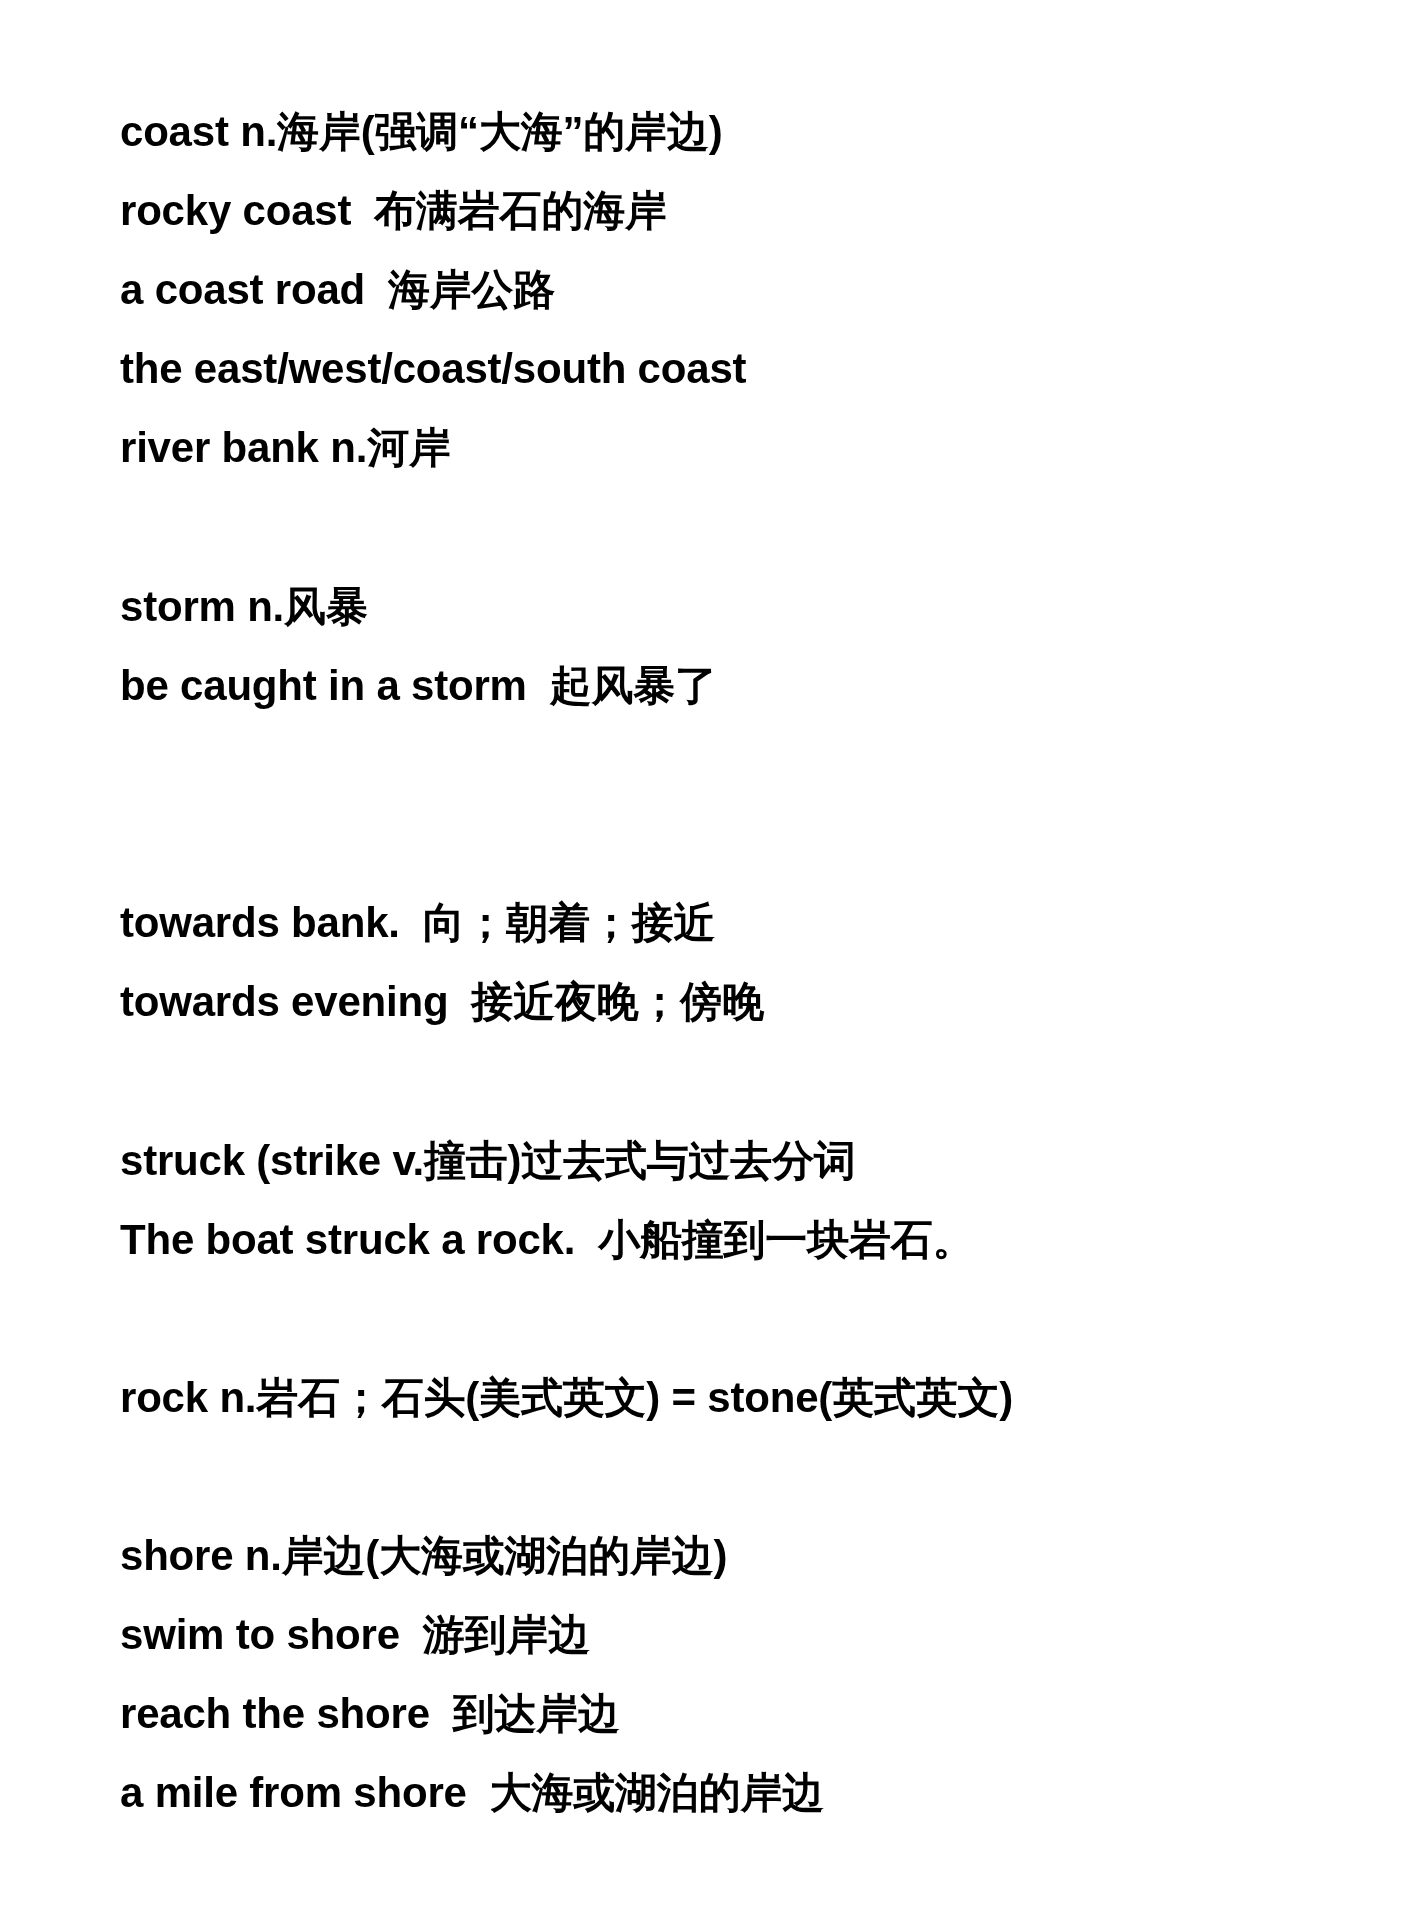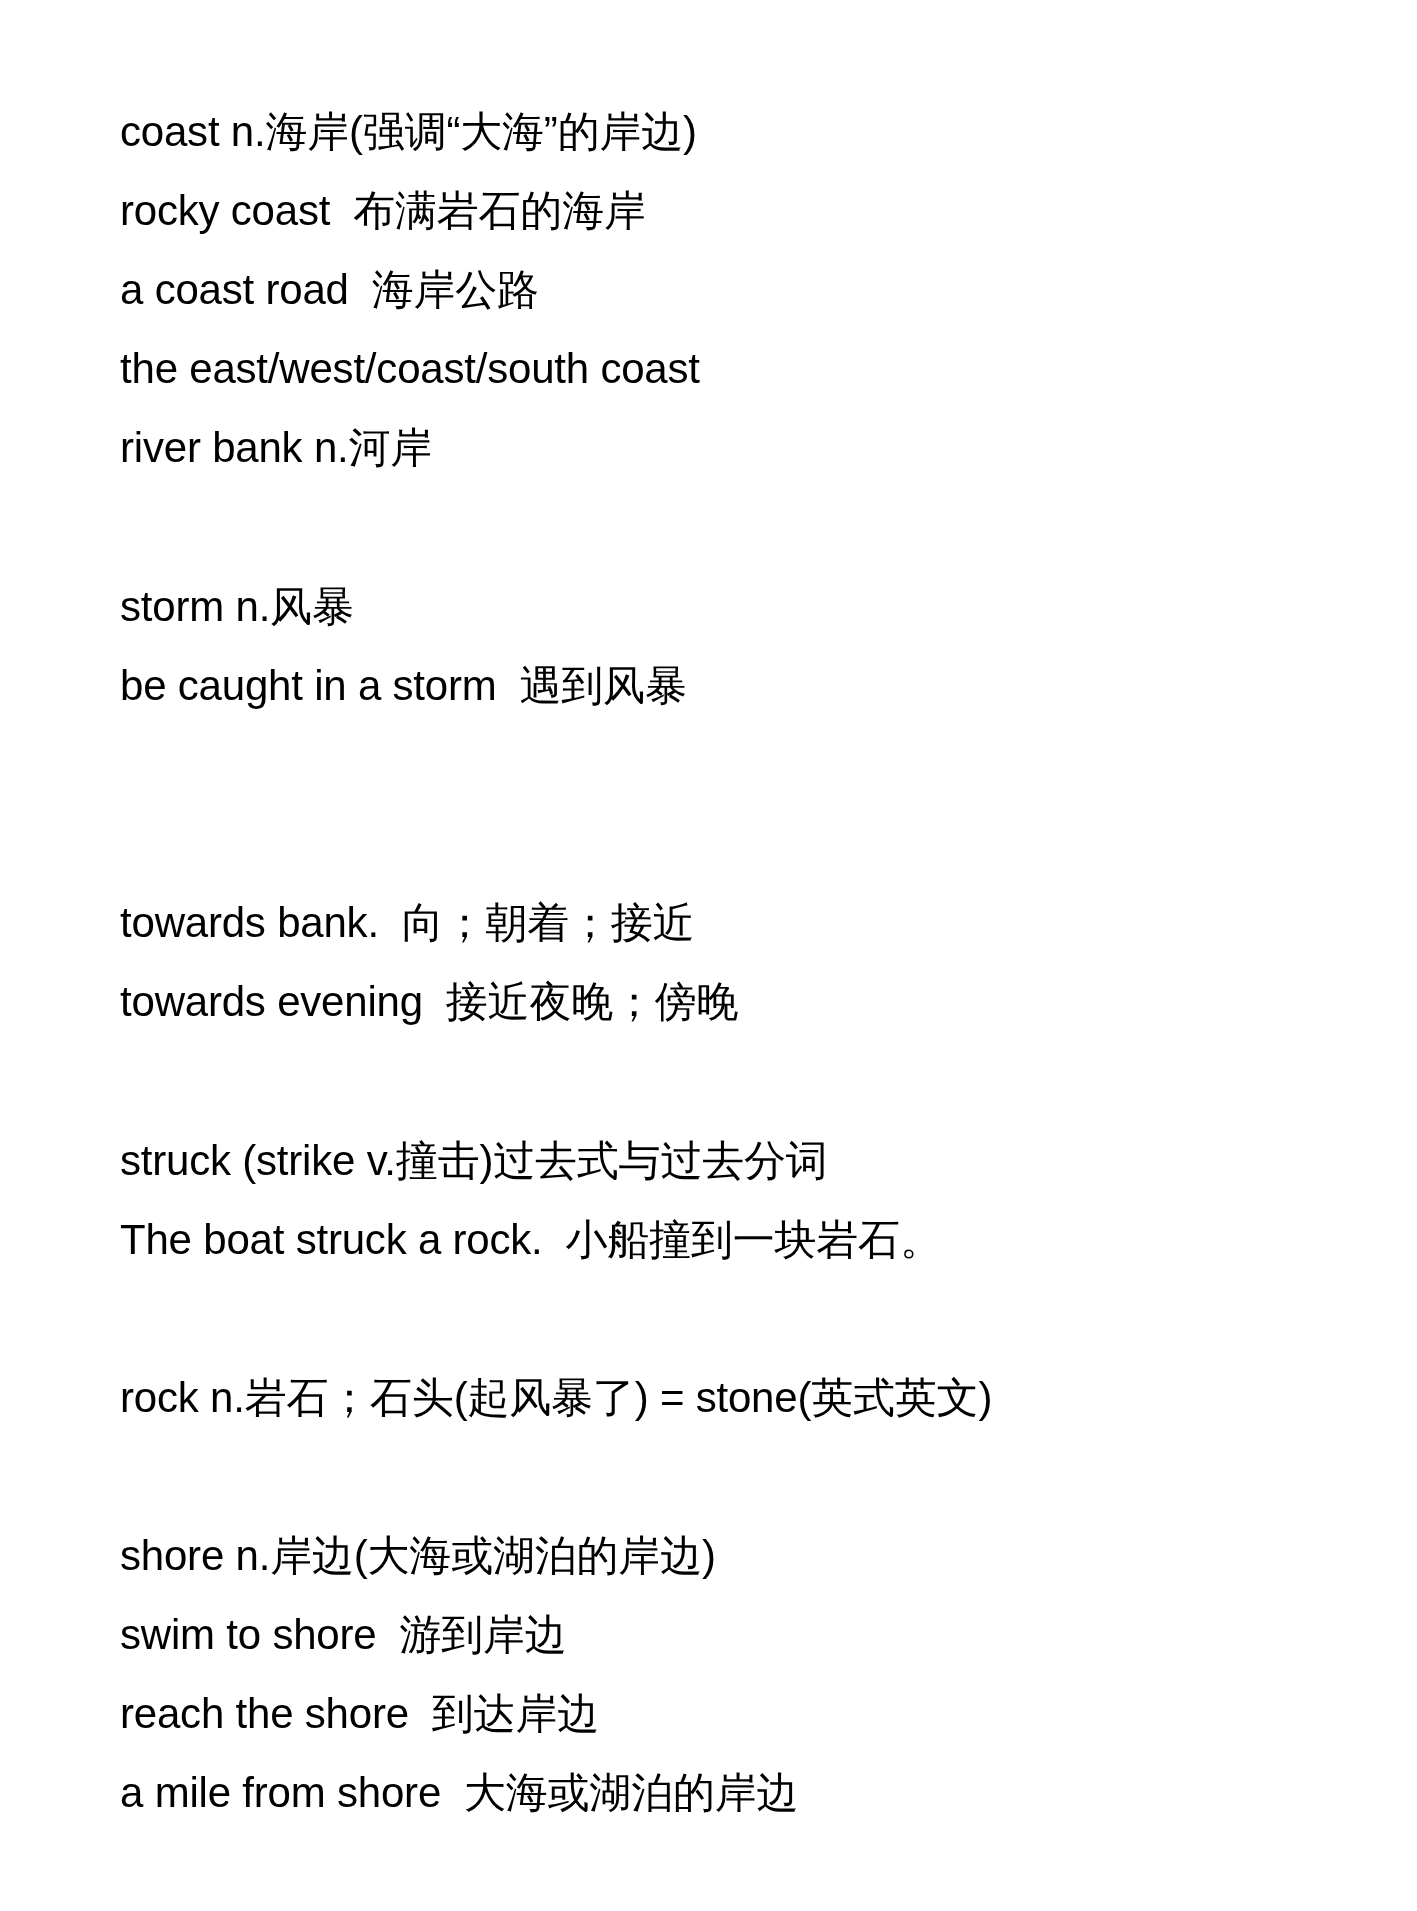--- a/index.html
+++ b/index.html
@@ -15,20 +15,21 @@
       font-family: "Liberation Sans", "DejaVu Sans", sans-serif;
       color: #000000;
     }
     .page {
       position: absolute;
       left: 0;
       top: 0;
       width: 1417px;
       height: 1911px;
       background: #ffffff;
+      font-weight: bold;
     }
     .line {
       position: absolute;
       left: 120px;
       font-size: 42px;
       line-height: 50px;
       height: 50px;
       white-space: pre;
       letter-spacing: -0.2px;
     }
@@ -37,27 +38,27 @@
 <body>
 
 <div class="page">
   <div class="line" style="top:107px">coast n.海岸(强调“大海”的岸边)</div>
   <div class="line" style="top:186px">rocky coast  布满岩石的海岸</div>
   <div class="line" style="top:265px">a coast road  海岸公路</div>
   <div class="line" style="top:344px">the east/west/coast/south coast</div>
   <div class="line" style="top:423px">river bank n.河岸</div>
 
   <div class="line" style="top:582px">storm n.风暴</div>
-  <div class="line" style="top:661px">be caught in a storm  遇到风暴</div>
+  <div class="line" style="top:661px">be caught in a storm  起风暴了</div>
 
   <div class="line" style="top:898px">towards bank.  向；朝着；接近</div>
   <div class="line" style="top:977px">towards evening  接近夜晚；傍晚</div>
 
   <div class="line" style="top:1136px">struck (strike v.撞击)过去式与过去分词</div>
   <div class="line" style="top:1215px">The boat struck a rock.  小船撞到一块岩石。</div>
 
-  <div class="line" style="top:1373px">rock n.岩石；石头(起风暴了) = stone(英式英文)</div>
+  <div class="line" style="top:1373px">rock n.岩石；石头(美式英文) = stone(英式英文)</div>
 
   <div class="line" style="top:1531px">shore n.岸边(大海或湖泊的岸边)</div>
   <div class="line" style="top:1610px">swim to shore  游到岸边</div>
   <div class="line" style="top:1689px">reach the shore  到达岸边</div>
   <div class="line" style="top:1768px">a mile from shore  大海或湖泊的岸边</div>
 </div>
 
 </body></html>

